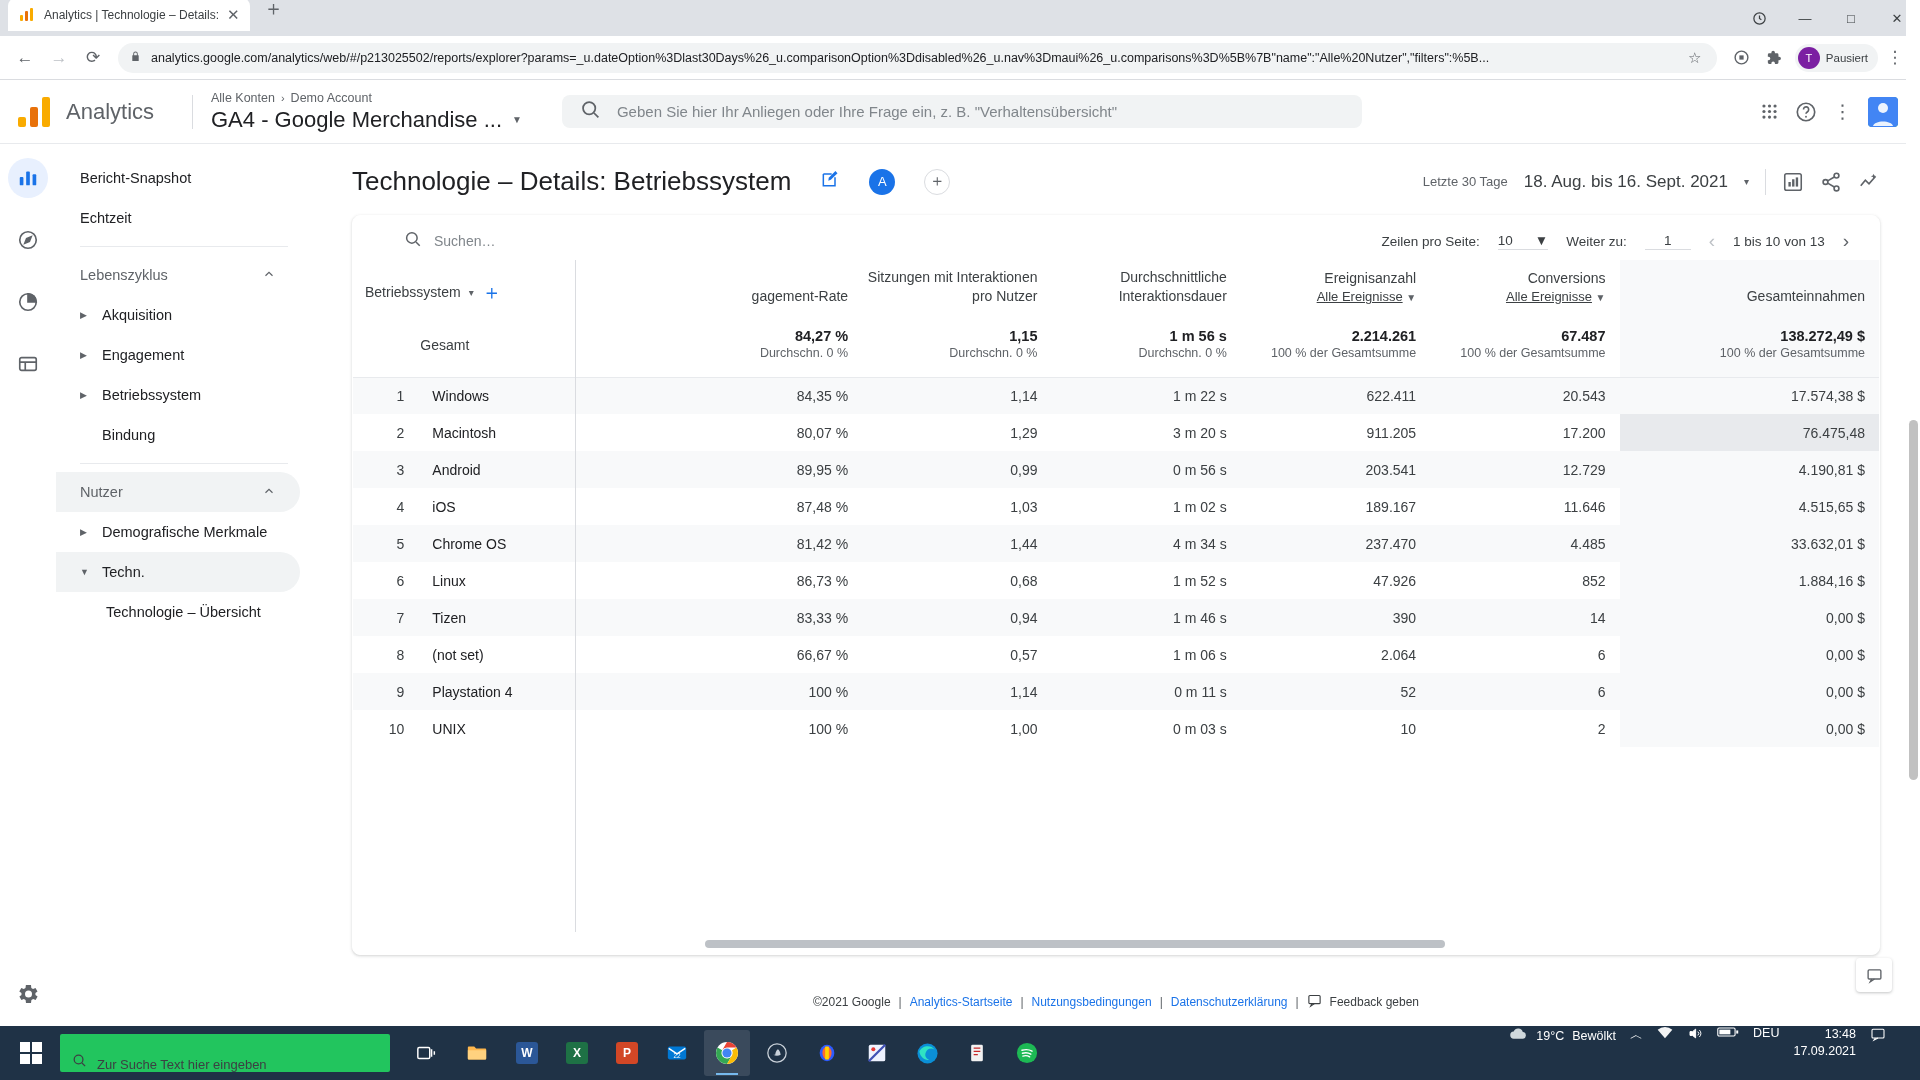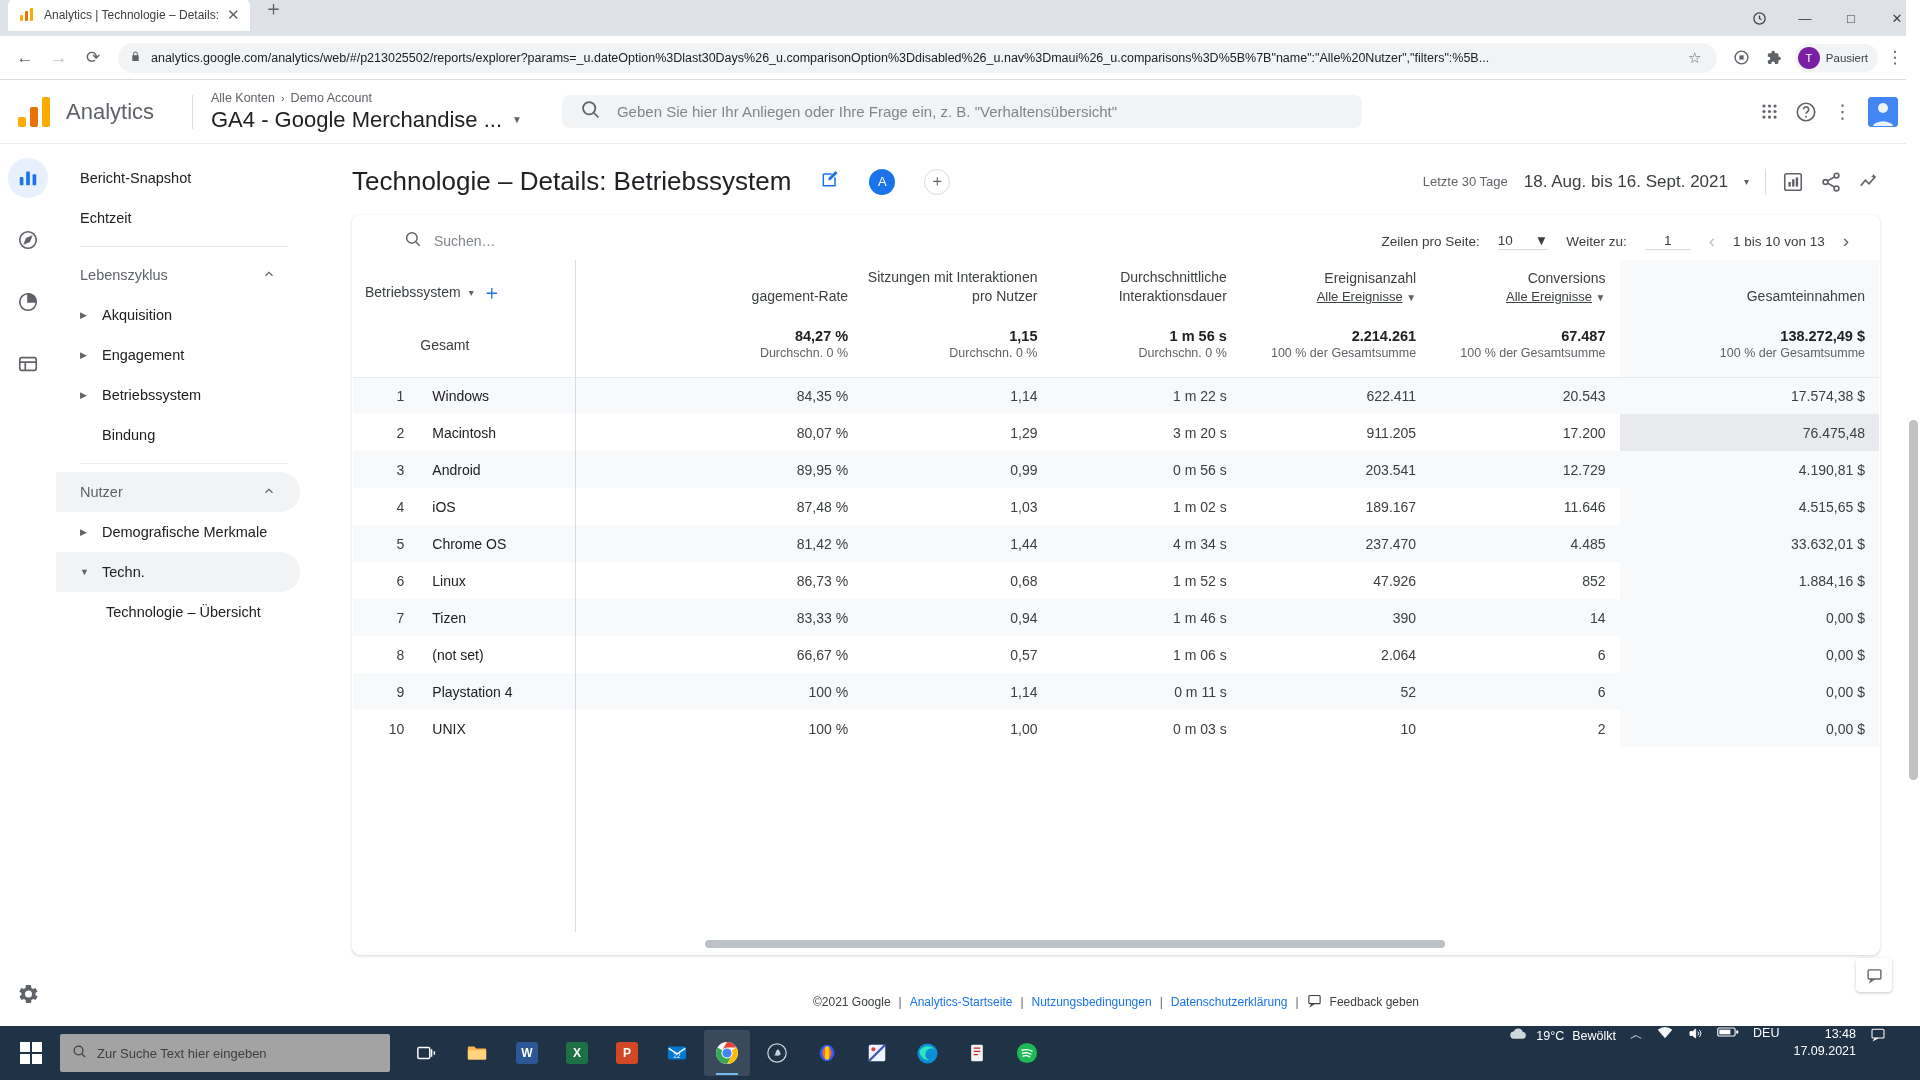--- a/index.html
+++ b/index.html
@@ -275,22 +275,22 @@
     position: absolute; left: 0; bottom: 0; width: 1920px; height: 54px;
     background: #1f3246; display: flex; align-items: center; padding: 0 4px;
   }
   .start-btn {
     width: 54px; height: 54px; display: flex; align-items: center; justify-content: center;
     cursor: pointer;
   }
   .win-logo { width: 22px; height: 22px; display: grid; grid-template-columns: 1fr 1fr; grid-gap: 2px; }
   .win-logo span { background: #fff; display: block; }
   .tb-search {
-    display: flex; align-items: center; gap: 10px; height: 38px;
-    background: #a3a3a3; border-radius: 2px; padding: 0 12px; width: 330px; margin-left: 2px;
+    display: flex; align-items: flex-end; gap: 10px; height: 38px;
+    background: #22c55e; border-radius: 2px; padding: 0 12px; width: 330px; margin-left: 2px;
   }
   .tb-search-text { font-size: 13px; color: #3c4043; }
   .tb-icons { display: flex; align-items: center; gap: 4px; margin-left: 14px; }
   .tb-app {
     width: 46px; height: 46px; display: flex; align-items: center; justify-content: center;
     cursor: pointer; position: relative; border-radius: 3px;
   }
   .tb-app.active { background: rgba(255,255,255,.12); }
   .tb-app.active::after {
     content: ''; position: absolute; bottom: 1px; left: 12px; right: 12px;

